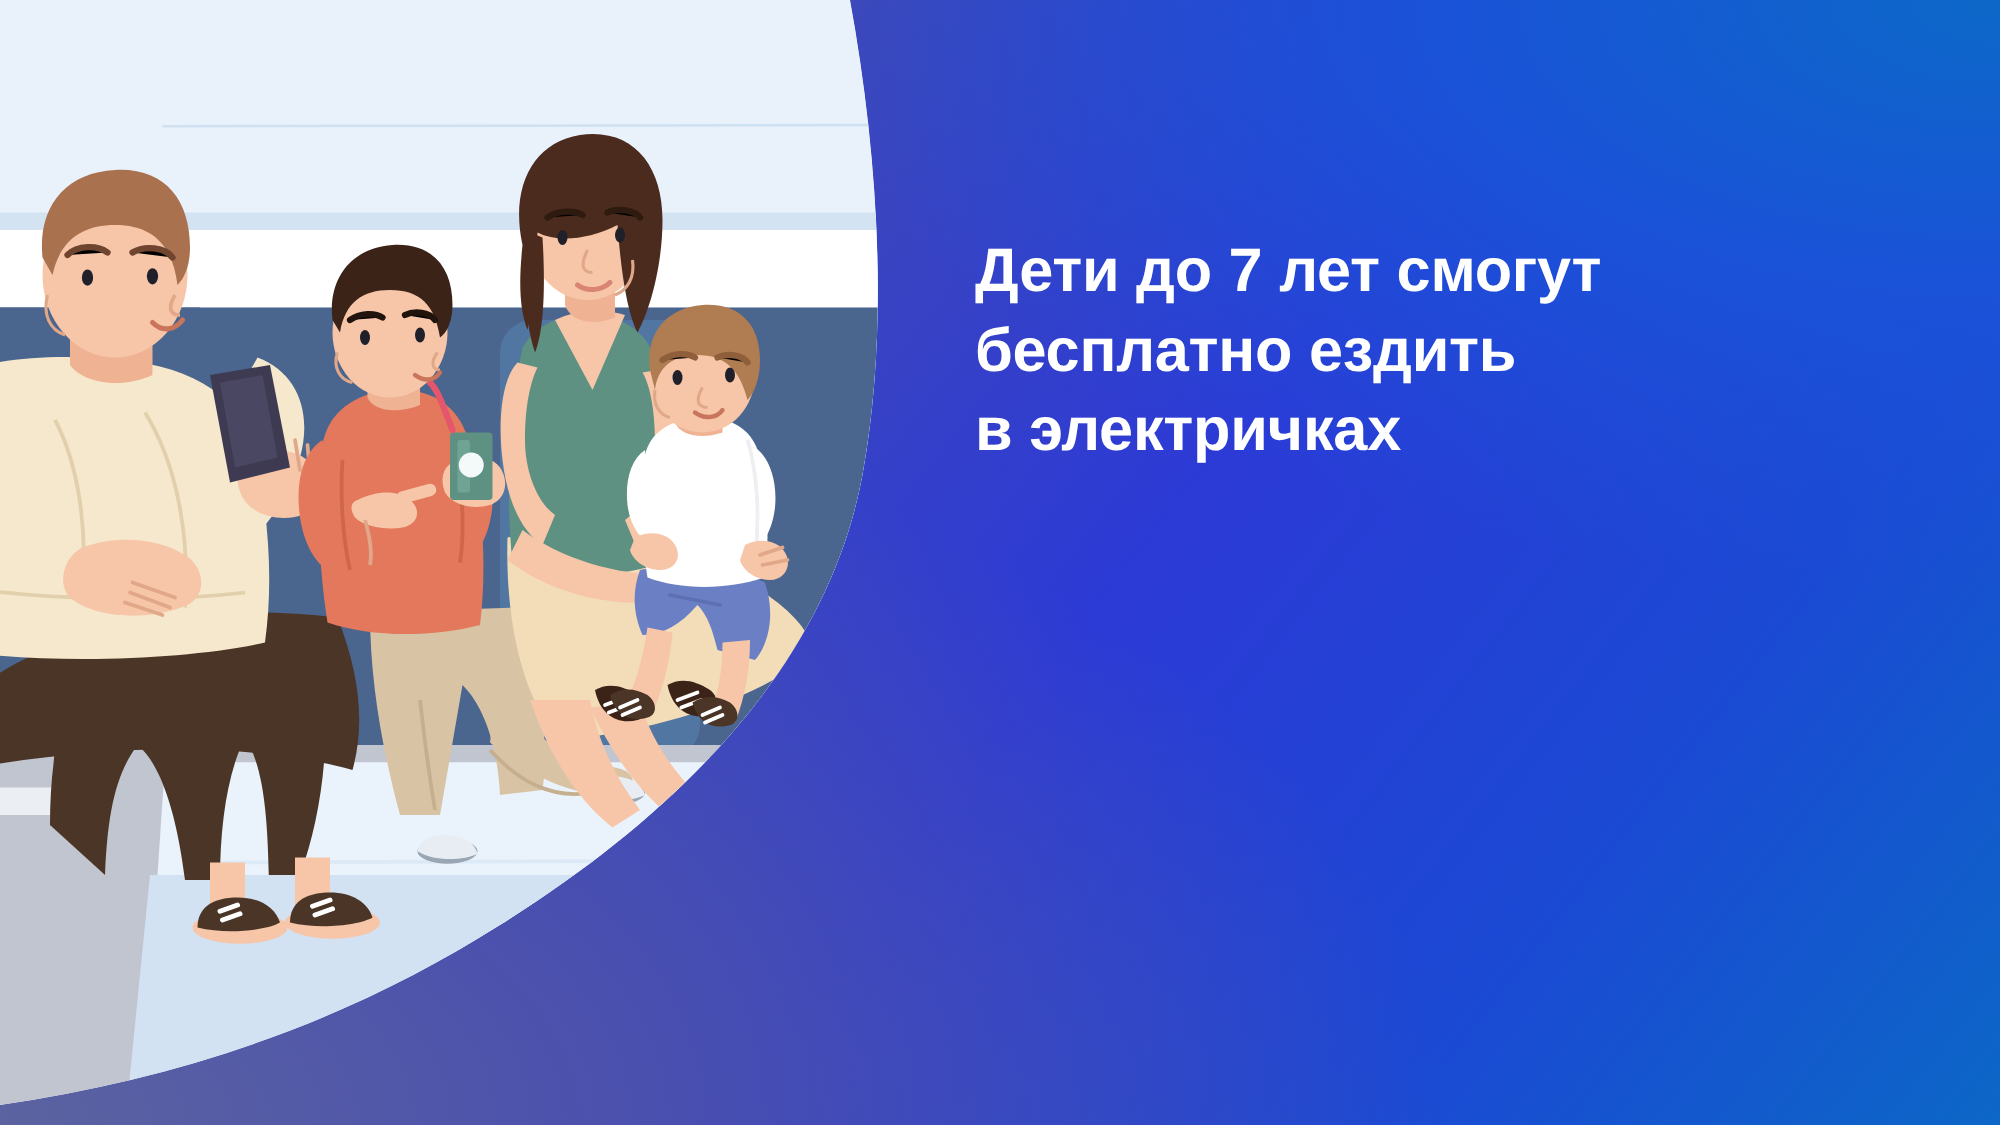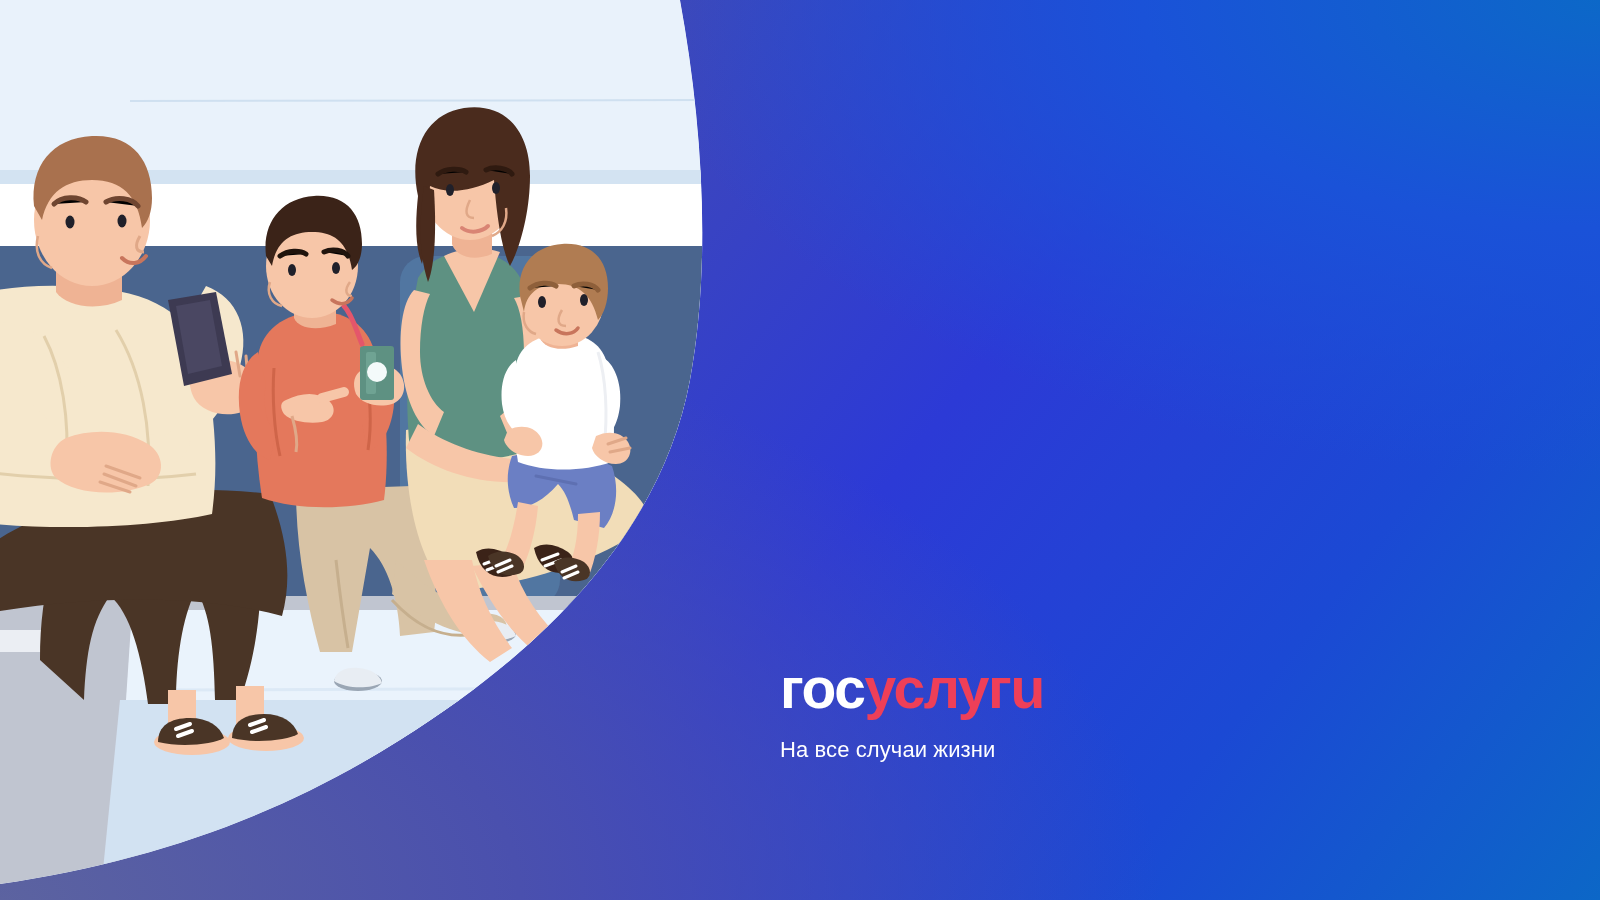--- a/index.html
+++ b/index.html
@@ -331,19 +331,18 @@
           <ellipse cx="584" cy="300" rx="4" ry="6" fill="#20202A"></ellipse>
           <path d="M562,310 C556,320 558,326 566,326" stroke="#E0A888" stroke-width="2.5" fill="none"></path>
           <path d="M556,330 C564,336 574,334 578,328" stroke="#C8755C" stroke-width="3.5" fill="none" stroke-linecap="round"></path>
           <path d="M524,312 C522,324 528,332 536,334" stroke="#E0A888" stroke-width="2.5" fill="none"></path>
         </g>
 
       </g>
     </svg>
   </div>
 
-
-  <div class="logo-block">
-    <div class="logo-word"><span class="logo-gos">гос</span><span class="logo-uslugi">услуг</span><span class="logo-u-latin">u</span></div>
-    <div class="logo-tagline">На все случаи жизни</div>
-  </div>
+  <h1 class="headline">Дети до 7 лет смогут
+бесплатно ездить
+в электричках</h1>
+
 
 </div>
 
 </body></html>

